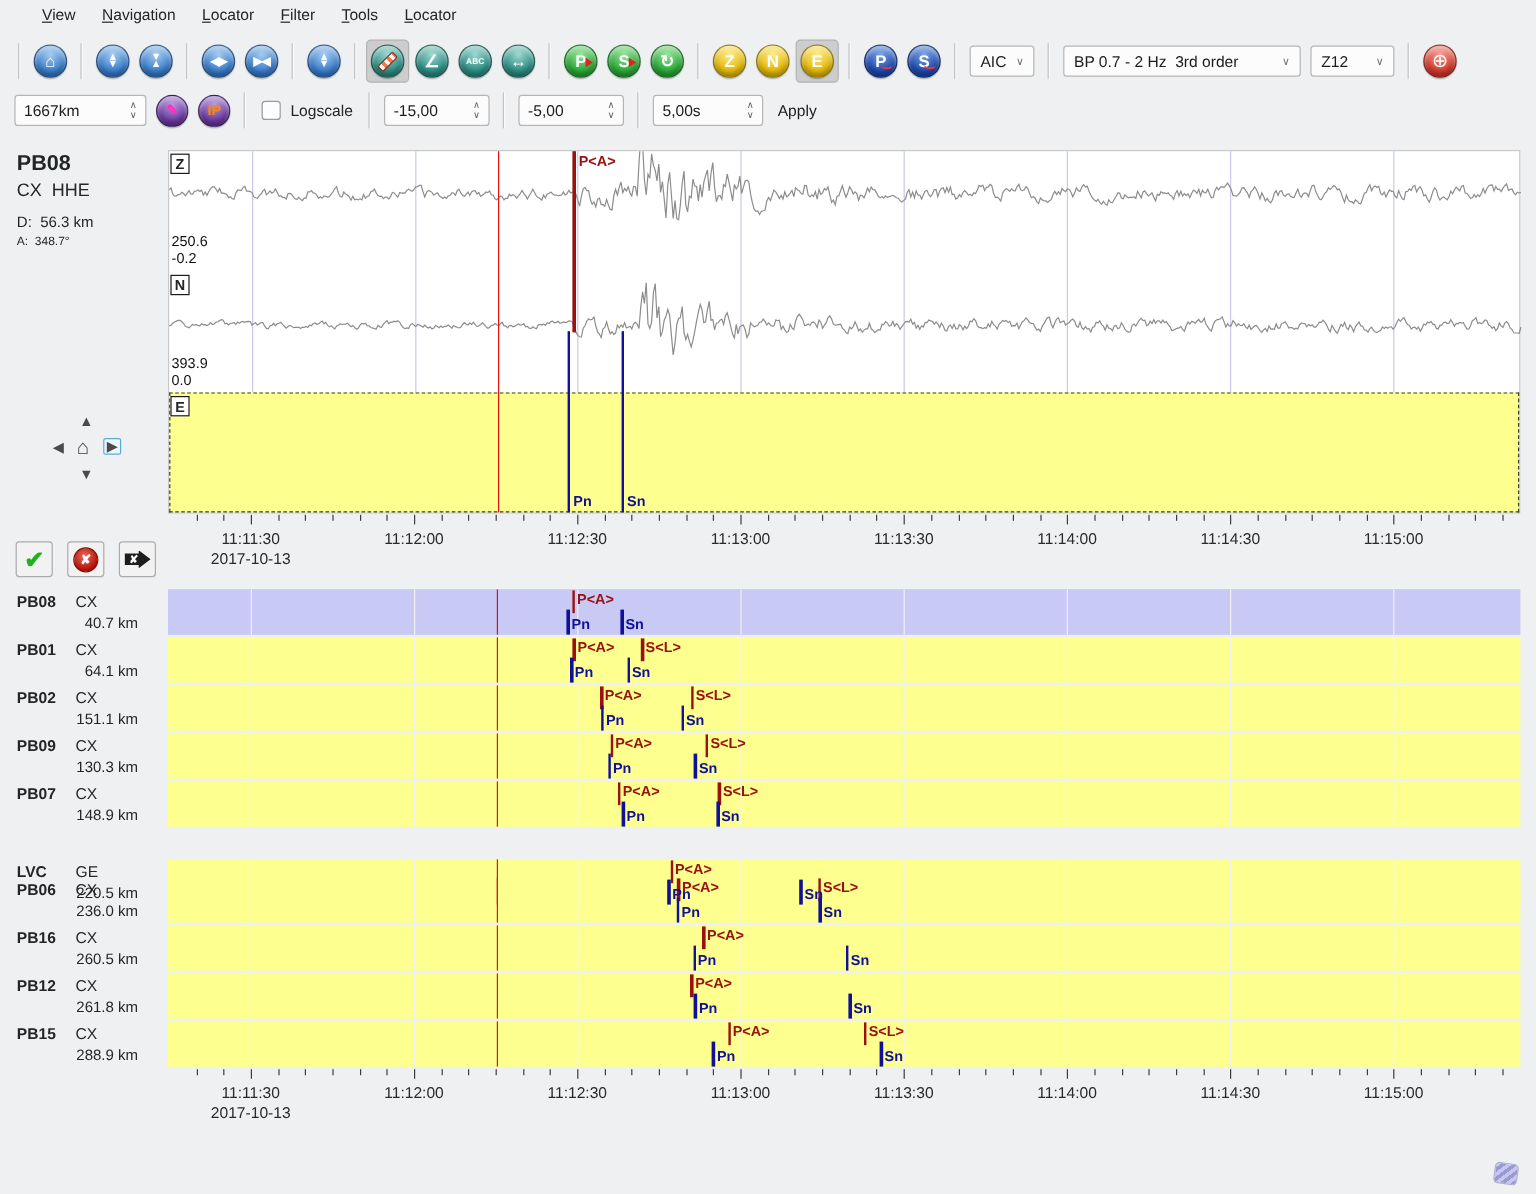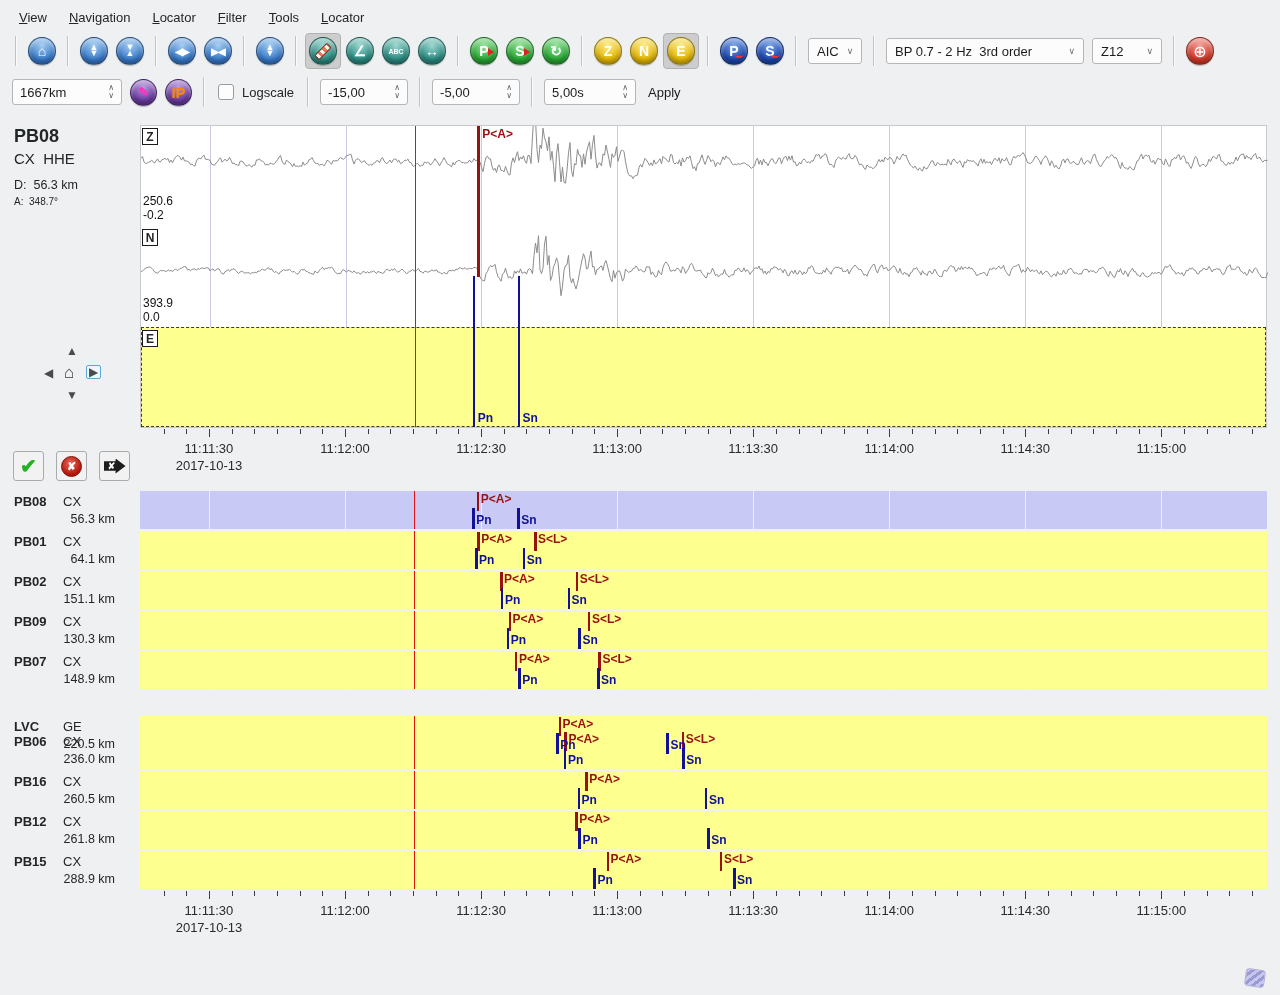--- a/index.html
+++ b/index.html
@@ -1,20 +1,20 @@
 <!DOCTYPE html>
 <html><head>
 <meta charset="utf-8">
 <style>
   *{margin:0;padding:0;box-sizing:border-box}
   html,body{width:1280px;height:995px}
   body{background:#eff0f1;font-family:"Liberation Sans",sans-serif;font-size:13px;color:#232627;position:relative;overflow:hidden}
 
   
-  .menubar{position:absolute;top:0;left:0;right:0;height:30px;display:flex;align-items:flex-end;padding-left:8px}
+  .menubar{position:absolute;top:0;left:16px;right:0;height:30px;display:flex;align-items:flex-start;padding-left:8px}
   .menu-item{padding:5px 11px;border-radius:3px;white-space:pre}
   .menu-item::first-letter{text-decoration:underline}
 
   
   .toolbar{position:absolute;left:0;right:0;display:flex;align-items:center}
   .tb1{top:30px;height:42px;padding-left:8px}
   .tb2{top:72px;height:40px;padding-left:8px}
   .tb-sep{width:0;height:30px;border-left:1px solid #c3c3c3;border-right:1px solid #fbfbfb;margin:0 7px}
   .icon-btn{width:28px;height:28px;border-radius:50%;display:flex;align-items:center;justify-content:center;color:#fff;font-weight:bold;font-size:14px;margin:0 4px;position:relative;box-shadow:inset 0 3px 4px rgba(255,255,255,.55),inset 0 -3px 4px rgba(0,0,0,.28),0 1px 1px rgba(0,0,0,.25);border:1px solid rgba(0,0,0,.35)}
   .c-blue{background:radial-gradient(circle at 50% 28%,#a6cdf2,#3a7cc9 62%,#1c5aa6)}
@@ -198,21 +198,21 @@
     <span>1667km</span>
     <span class="arr">
         <span>∧</span>
         <span>∨</span>
       </span>
   </div>
   <div class="icon-btn c-purple" style="width:27px;height:27px">
       <span style="font-size:12px;color:#f3b">✎</span>
     </div>
   <div class="icon-btn c-purple" style="width:27px;height:27px">
-      <span style="font-size:15px;color:#f80">IP</span>
+      <span style="font-size:12px;color:#f80">IP</span>
     </div>
   <div class="tb-sep"></div>
   <div class="chk-wrap">
     <span class="checkbox"></span>
     <span>Logscale</span>
   </div>
   <div class="tb-sep"></div>
   <div class="spin" style="width:88px">
     <span>-15,00</span>
     <span class="arr">
@@ -348,21 +348,21 @@
     <div class="alabel" style="left: 54.4064%;">11:13:30</div>
     <div class="alabel" style="left: 66.4789%;">11:14:00</div>
     <div class="alabel" style="left: 78.5513%;">11:14:30</div>
     <div class="alabel" style="left: 90.6237%;">11:15:00</div>
   </div>
 
 <div id="rows-container">
   <div class="srow" style="top: 491px;">
     <span class="srow-code">PB08</span>
     <span class="srow-net">CX</span>
-    <span class="srow-dist">56.3 km</span>
+    <span class="srow-dist">40.7 km</span>
     <div class="srow-trace sel">
         <div class="grid grid-row" style="left: 6.1167%;"></div>
         <div class="grid grid-row" style="left: 18.1891%;"></div>
         <div class="grid grid-row" style="left: 30.2616%;"></div>
         <div class="grid grid-row" style="left: 42.334%;"></div>
         <div class="grid grid-row" style="left: 54.4064%;"></div>
         <div class="grid grid-row" style="left: 66.4789%;"></div>
         <div class="grid grid-row" style="left: 78.5513%;"></div>
         <div class="grid grid-row" style="left: 90.6237%;"></div>
         <div class="origin-line" style="left: 24.3461%;"></div>

